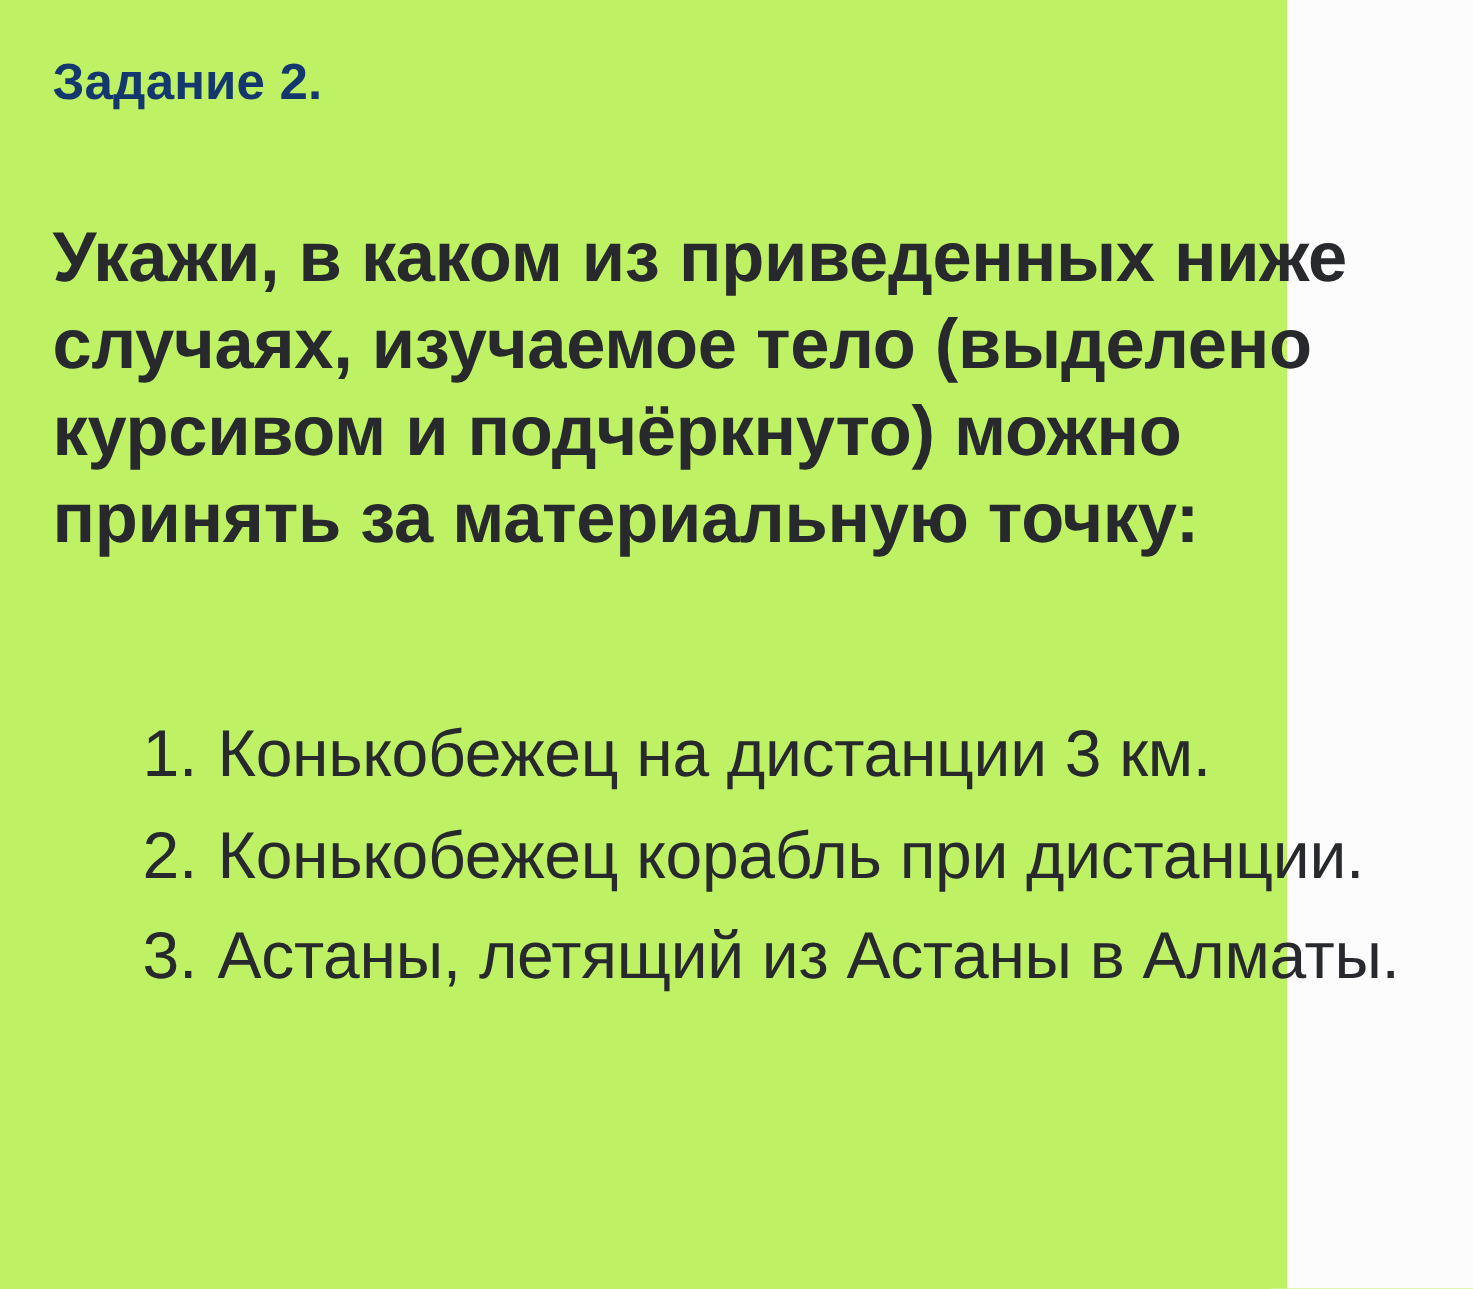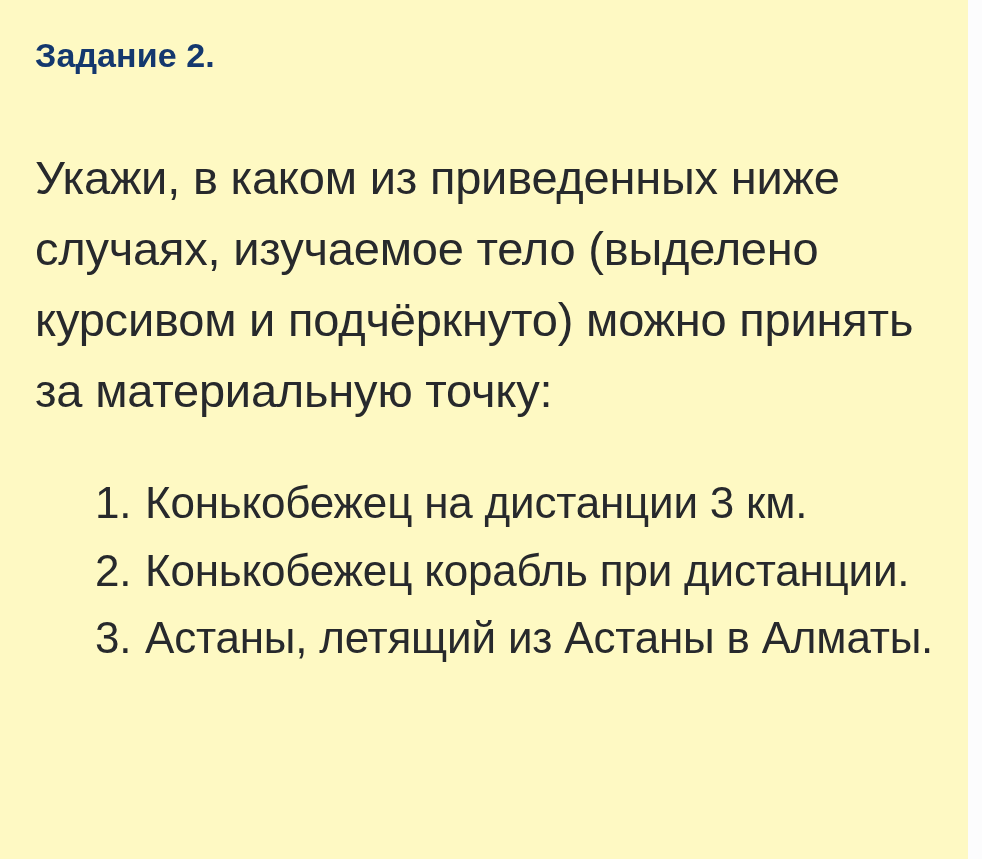--- a/index.html
+++ b/index.html
@@ -10,23 +10,23 @@
     width: 982px;
     height: 859px;
     background: #fcfcfd;
     font-family: "Liberation Sans", "DejaVu Sans", sans-serif;
     -webkit-font-smoothing: antialiased;
     overflow: hidden;
   }
 
   #page {
     position: relative;
-    width: 968px;
+    width: 858px;
     height: 859px;
-    background: #fef9c3;
+    background: #bef264;
     box-sizing: border-box;
   }
 
   .task-heading {
     position: absolute;
     left: 35px;
     top: 31px;
     font-size: 34px;
     font-weight: bold;
     color: #14386e;
@@ -34,23 +34,23 @@
     line-height: 48px;
     white-space: nowrap;
   }
 
   .task-prompt {
     position: absolute;
     left: 35px;
     top: 142px;
     width: 935px;
     font-size: 47px;
-    font-weight: normal;
+    font-weight: bold;
     color: #27292c;
-    line-height: 71px;
+    line-height: 58px;
     letter-spacing: -0.2px;
   }
 
   .task-list {
     position: absolute;
     left: 95px;
     top: 469px;
     width: 855px;
     margin: 0;
     padding: 0;

